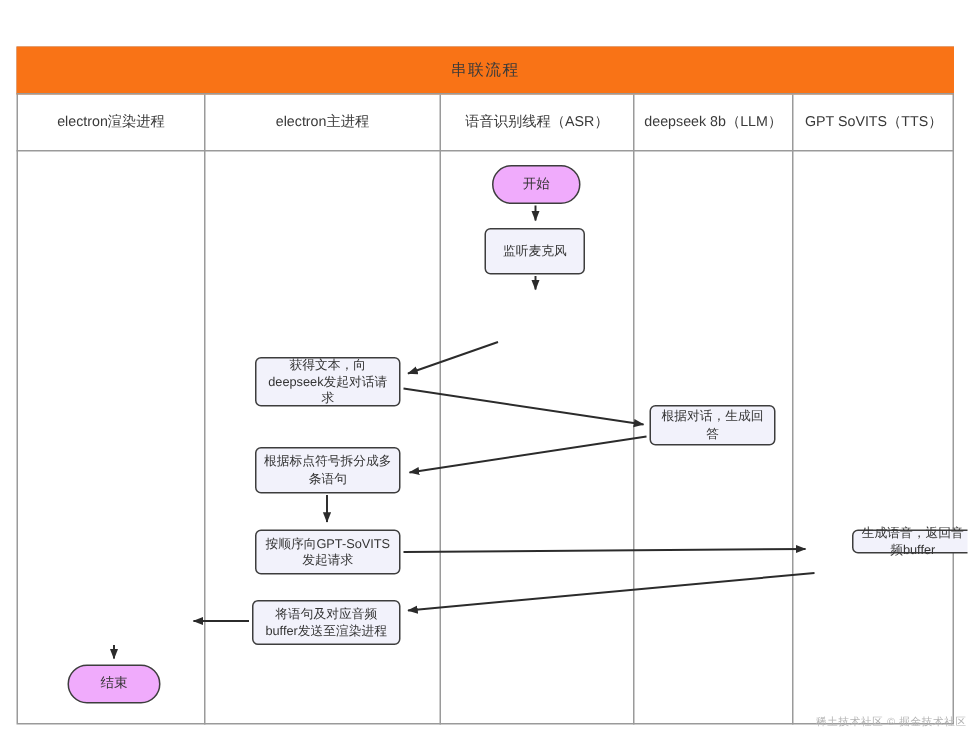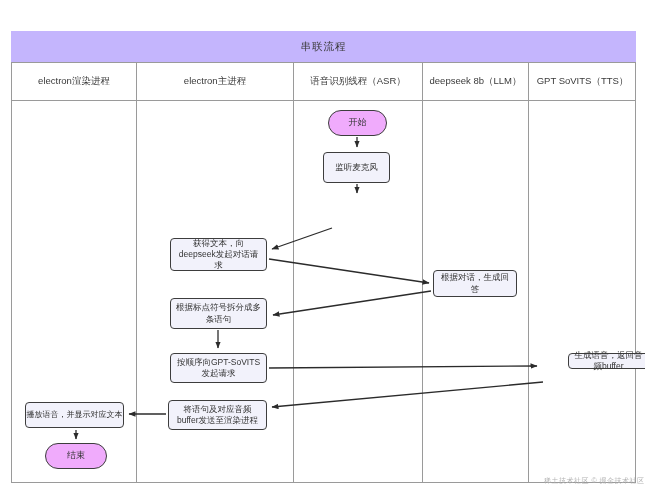--- a/index.html
+++ b/index.html
@@ -7,21 +7,21 @@
     width:645px;height:500px;position:relative;background:#ffffff;
     font-family:"Liberation Sans","DejaVu Sans",sans-serif;
     color:#3a3a3a;overflow:hidden;
   }
   .stage{position:absolute;left:0;top:0;width:645px;height:500px;}
 
   
   .frame{position:absolute;left:11px;top:31px;width:625px;height:452px;
          border:1px solid #9a9a9a;box-sizing:border-box;background:#fff;}
   .title-bar{position:absolute;left:11px;top:31px;width:625px;height:32px;
-         background:#c4b5fd;border-bottom:1px solid #9a9a9a;box-sizing:border-box;
+         background:#f97316;border-bottom:1px solid #9a9a9a;box-sizing:border-box;
          display:flex;align-items:center;justify-content:center;
          font-size:10.5px;color:#3a3a3a;letter-spacing:1px;}
   .header-sep{position:absolute;left:11px;top:100px;width:625px;height:0;
          border-top:1px solid #9a9a9a;}
   .lane-line{position:absolute;top:63px;height:420px;width:0;
          border-left:1px solid #9a9a9a;}
   .lane-label{position:absolute;top:63px;height:37px;display:flex;
          align-items:center;justify-content:center;text-align:center;
          font-size:9.5px;color:#3a3a3a;}
 
@@ -80,17 +80,16 @@
   </svg>
 
   <div class="node pill" style="left:328px;top:110px;width:59px;height:26px">开始</div>
   <div class="node rect" style="left:323px;top:152px;width:67px;height:31px">监听麦克风</div>
   <div class="node rect" style="left:170px;top:238px;width:97px;height:33px">获得文本，向deepseek发起对话请求</div>
   <div class="node rect" style="left:170px;top:298px;width:97px;height:31px">根据标点符号拆分成多条语句</div>
   <div class="node rect" style="left:170px;top:353px;width:97px;height:30px">按顺序向GPT-SoVITS发起请求</div>
   <div class="node rect" style="left:168px;top:400px;width:99px;height:30px">将语句及对应音频buffer发送至渲染进程</div>
   <div class="node rect" style="left:433px;top:270px;width:84px;height:27px">根据对话，生成回答</div>
   <div class="node rect" style="left:568px;top:353px;width:81px;height:16px">生成语音，返回音频buffer</div>
-  <div class="node rect nowrap" style="left:25px;top:402px;width:99px;height:26px">播放语音，并显示对应文本</div>
   <div class="node pill" style="left:45px;top:443px;width:62px;height:26px">结束</div>
 
   <div class="watermark">稀土技术社区 © 掘金技术社区</div>
 </div>
 
 </body></html>

